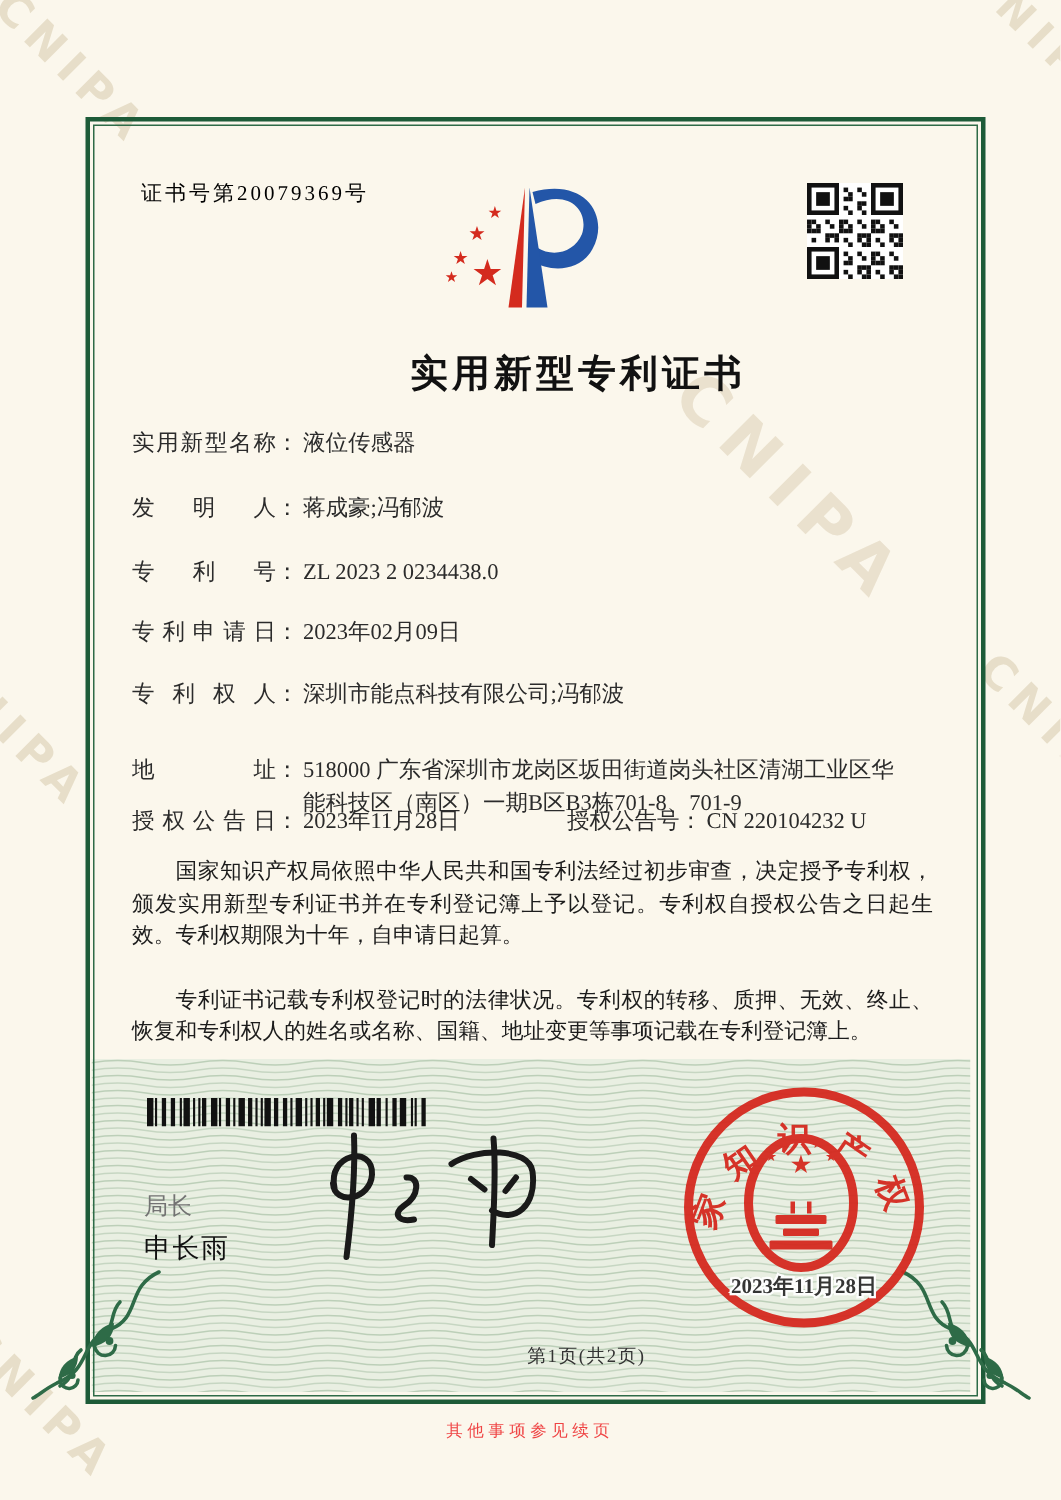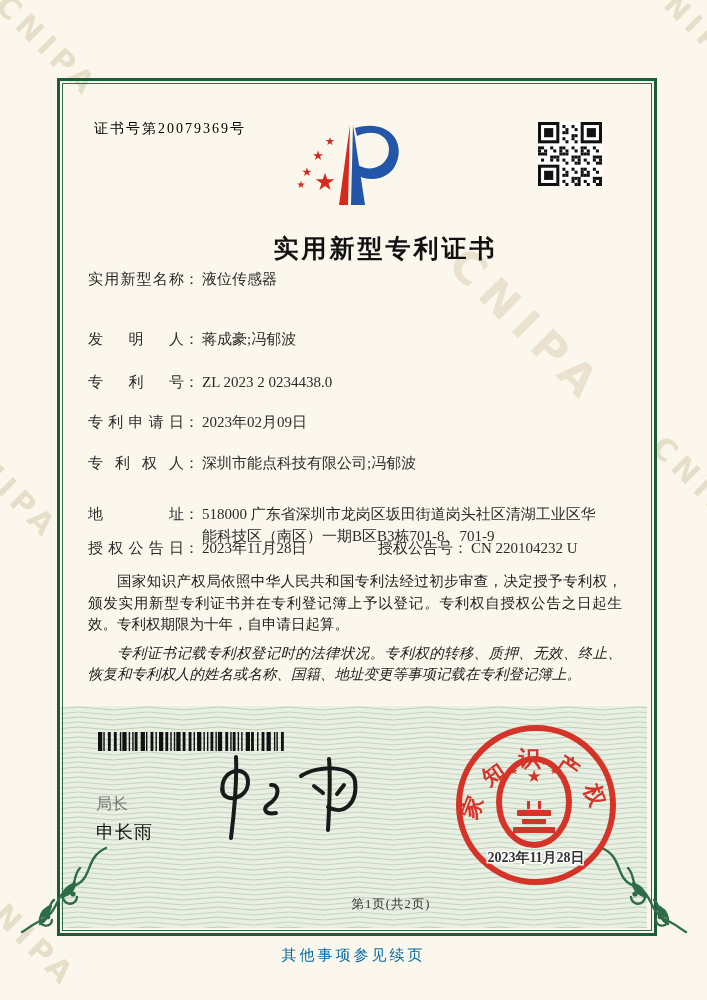--- a/index.html
+++ b/index.html
@@ -33,31 +33,31 @@
   
   .frow{position:absolute;left:88px;right:70px;font-size:15px;line-height:22px;color:#2b2b2b;}
   .lbl{display:inline-block;width:96px;text-align:justify;text-align-last:justify;vertical-align:top;}
   .val{margin-left:3px;}
   .val-block{display:inline-block;width:396px;vertical-align:top;margin-left:3px;}
   .g2{position:absolute;left:290px;top:0;}
   
   .paras{position:absolute;left:88px;width:534px;top:571px;font-size:14.5px;
          line-height:21.5px;text-align:justify;color:#1c1c1c;}
   .paras p{margin:0;text-indent:2em;}
-  .paras p + p{margin-top:7px;font-style:italic;}
+  .paras p + p{margin-top:21px;}
   
   .barcode{position:absolute;left:98px;top:732px;width:190px;height:19px;}
   .signer-title{position:absolute;left:96px;top:794px;font-size:16px;color:#737373;}
   .signer-name{position:absolute;left:96px;top:820px;font-size:18px;color:#111;letter-spacing:1px;}
   .signature{position:absolute;left:203px;top:752px;width:170px;height:92px;}
   .seal{position:absolute;left:453px;top:722px;width:166px;height:166px;opacity:.94;}
   .footer-page{position:absolute;left:57px;top:896px;width:668px;text-align:center;
                font-size:12.5px;color:#333;letter-spacing:1px;}
   .footer-note{position:absolute;left:0;top:946px;width:707px;text-align:center;
-               font-size:15px;color:#0369a1;letter-spacing:3px;}
+               font-size:11px;color:#ef4444;letter-spacing:3px;}
 </style>
 </head>
 <body>
 
 <div class="page">
 
   <span class="wm wm-tl">CNIPA</span>
   <span class="wm wm-tr">CNIPA</span>
   <span class="wm wm-c">CNIPA</span>
   <span class="wm wm-l">CNIPA</span>
@@ -233,21 +233,21 @@
         <rect x="45" y="3" width="15" height="15" fill="#fff"></rect>
         <rect x="48" y="6" width="9" height="9" fill="#111"></rect>
         <rect x="0" y="42" width="21" height="21" fill="#111"></rect>
         <rect x="3" y="45" width="15" height="15" fill="#fff"></rect>
         <rect x="6" y="48" width="9" height="9" fill="#111"></rect>
       </svg>
   </div>
 
   <h1 class="title">实用新型专利证书</h1>
 
-  <div class="frow" style="top:268px">
+  <div class="frow" style="top:285px">
     <span class="lbl">实用新型名称</span><span>：</span><span class="val">液位传感器</span>
   </div>
   <div class="frow" style="top:328px">
     <span class="lbl">发明人</span><span>：</span><span class="val">蒋成豪;冯郁波</span>
   </div>
   <div class="frow" style="top:371px">
     <span class="lbl">专利号</span><span>：</span><span class="val">ZL 2023 2 0234438.0</span>
   </div>
   <div class="frow" style="top:411px">
     <span class="lbl">专利申请日</span><span>：</span><span class="val">2023年02月09日</span>

